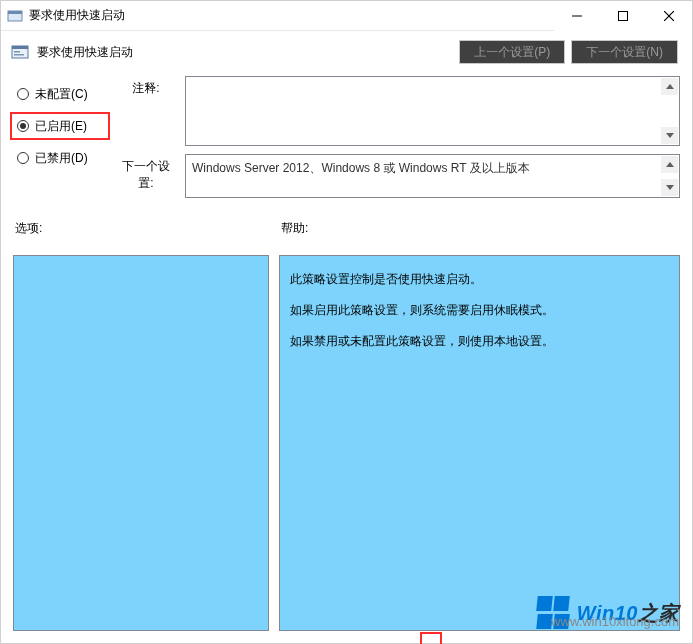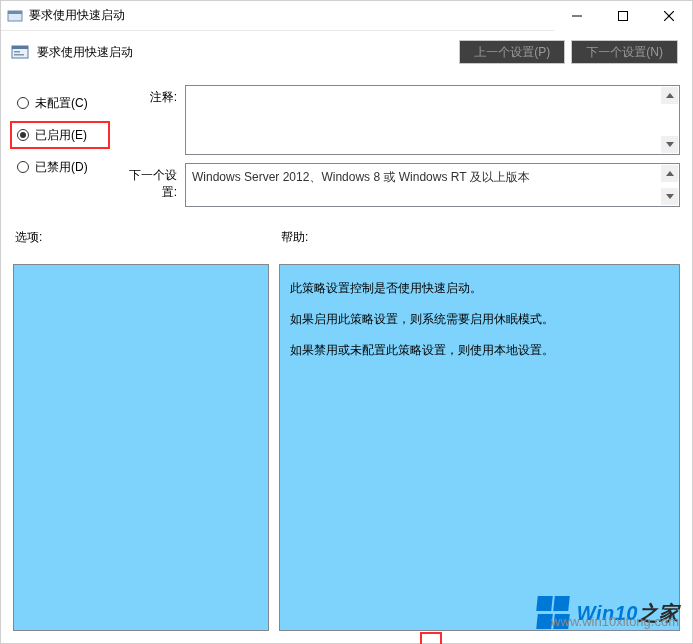--- a/index.html
+++ b/index.html
@@ -49,21 +49,21 @@
     .nav-btn {
       height: 24px;
       padding: 0 14px;
       border: 1px solid #c9c9c9;
       background: #404040;
       color: #9a9a9a;
       font-size: 12px;
       display: flex; align-items: center; justify-content: center;
     }
     .content { flex: 1; padding: 0 12px 12px 12px; display: flex; flex-direction: column; }
-    .upper { display: flex; gap: 8px; margin-top: 12px; }
+    .upper { display: flex; gap: 8px; margin-top: 3px; }
     .radio-col { width: 94px; padding-top: 6px; }
     .radio-item {
       display: flex; align-items: center;
       height: 24px; margin-bottom: 6px;
       padding-left: 4px;
       gap: 6px;
     }
     .radio-item.highlight {
       border: 2px solid #ff2a2a;
       margin-left: -3px; margin-right: -3px;
@@ -73,21 +73,21 @@
     .radio-circle {
       width: 12px; height: 12px; border: 1px solid #333; border-radius: 50%;
       display: flex; align-items: center; justify-content: center;
       background: #fff;
     }
     .radio-circle.checked::after {
       content: ""; width: 6px; height: 6px; background: #333; border-radius: 50%;
     }
     .right-col { flex: 1; display: flex; flex-direction: column; gap: 8px; }
     .field-row { display: flex; gap: 8px; align-items: flex-start; }
-    .field-label { width: 62px; text-align: right; padding-top: 4px; color: #000; }
+    .field-label { width: 62px; text-align: center; padding-top: 4px; color: #000; }
     .textarea-box {
       flex: 1; position: relative;
       border: 1px solid #828790;
       background: #fff;
     }
     .textarea-box.comment { height: 70px; }
     .textarea-box.platform { height: 44px; }
     .textarea-inner { padding: 4px 20px 4px 6px; font-size: 12px; color: #333; line-height: 1.6; }
     .scroll-btn {
       position: absolute; right: 1px; width: 17px; height: 17px;

